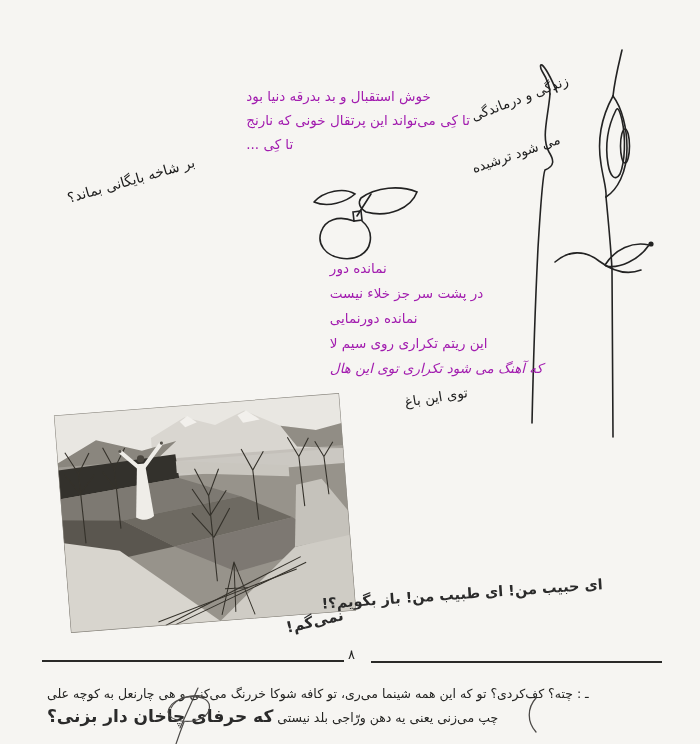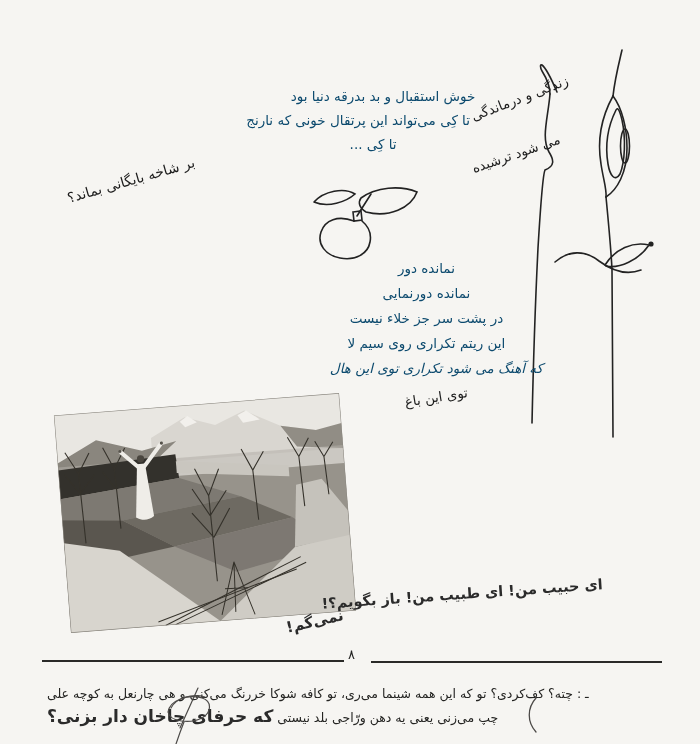--- a/index.html
+++ b/index.html
@@ -3,21 +3,21 @@
 <meta charset="utf-8">
 <style>
   html,body{margin:0;padding:0;background:#e9e8e5;}
   .page{
     position:relative;width:700px;height:744px;overflow:hidden;
     background:#f6f5f2;
     font-family:"DejaVu Sans",sans-serif;color:#1c1c1c;
   }
   .abs{position:absolute;}
   .rtl{direction:rtl;unicode-bidi:embed;}
-  .poem{position:absolute;text-align:center;font-size:13.5px;line-height:24px;white-space:nowrap;color:#0c4a6e;}
+  .poem{position:absolute;text-align:left;font-size:13.5px;line-height:24px;white-space:nowrap;color:#a21caf;}
   .poem div{white-space:nowrap;}
   .rot{position:absolute;white-space:nowrap;font-size:13.5px;color:#1c1c1c;}
   .hand{font-weight:bold;color:#2b2b2b;}
   .rule{position:absolute;height:2px;background:#2a2a28;}
   .pagenum{position:absolute;font-size:13px;color:#222;}
   .footnote{position:absolute;text-align:left;font-size:12.5px;line-height:23px;color:#242422;}
   svg{display:block;}
 </style>
 </head>
 <body>
@@ -59,22 +59,22 @@
       <ellipse cx="120" cy="98" rx="4.5" ry="17"></ellipse>
       <path d="M 101,149 C 104,180 106,200 107,222 L 108,389"></path>
       <path d="M 50,214 C 64,202 80,202 94,213 C 106,222 120,228 136,222"></path>
       <path d="M 100,217 C 110,201 128,193 144,197 C 134,212 114,221 101,218"></path>
       <circle cx="146" cy="196" r="1.8" fill="#232323"></circle>
     </svg>
   </div>
 
   <div class="poem rtl" style="top:229px;right:177px;line-height:25px;margin-top:27px;">
     <div>نمانده دور</div>
+    <div>در پشت سر جز خلاء نیست</div>
     <div>نمانده دورنمایی</div>
-    <div>در پشت سر جز خلاء نیست</div>
     <div>این ریتم تکراری روی سیم لا</div>
     <div style="margin-right:-20px;font-style:italic;">که آهنگ می شود  تکراری توی این هال</div>
   </div>
 
   <div class="rot rtl" style="left:390px;top:390px;width:78px;transform:rotate(-9deg);">توی این باغ</div>
 
   <div class="abs" style="left:62px;top:404px;width:286px;height:218px;transform:rotate(-4.5deg);overflow:hidden;background:#cfccc6;" title="black-and-white photo: orchard with bare trees, snowy mountains, white-robed figure with outstretched arms">
     <svg width="286" height="218" viewBox="0 0 286 218">
       <rect x="0" y="0" width="286" height="70" fill="#e9e7e2"></rect>
       <polygon points="95,30 130,12 160,22 190,10 225,28 286,40 286,55 95,55" fill="#d9d6d0"></polygon>

